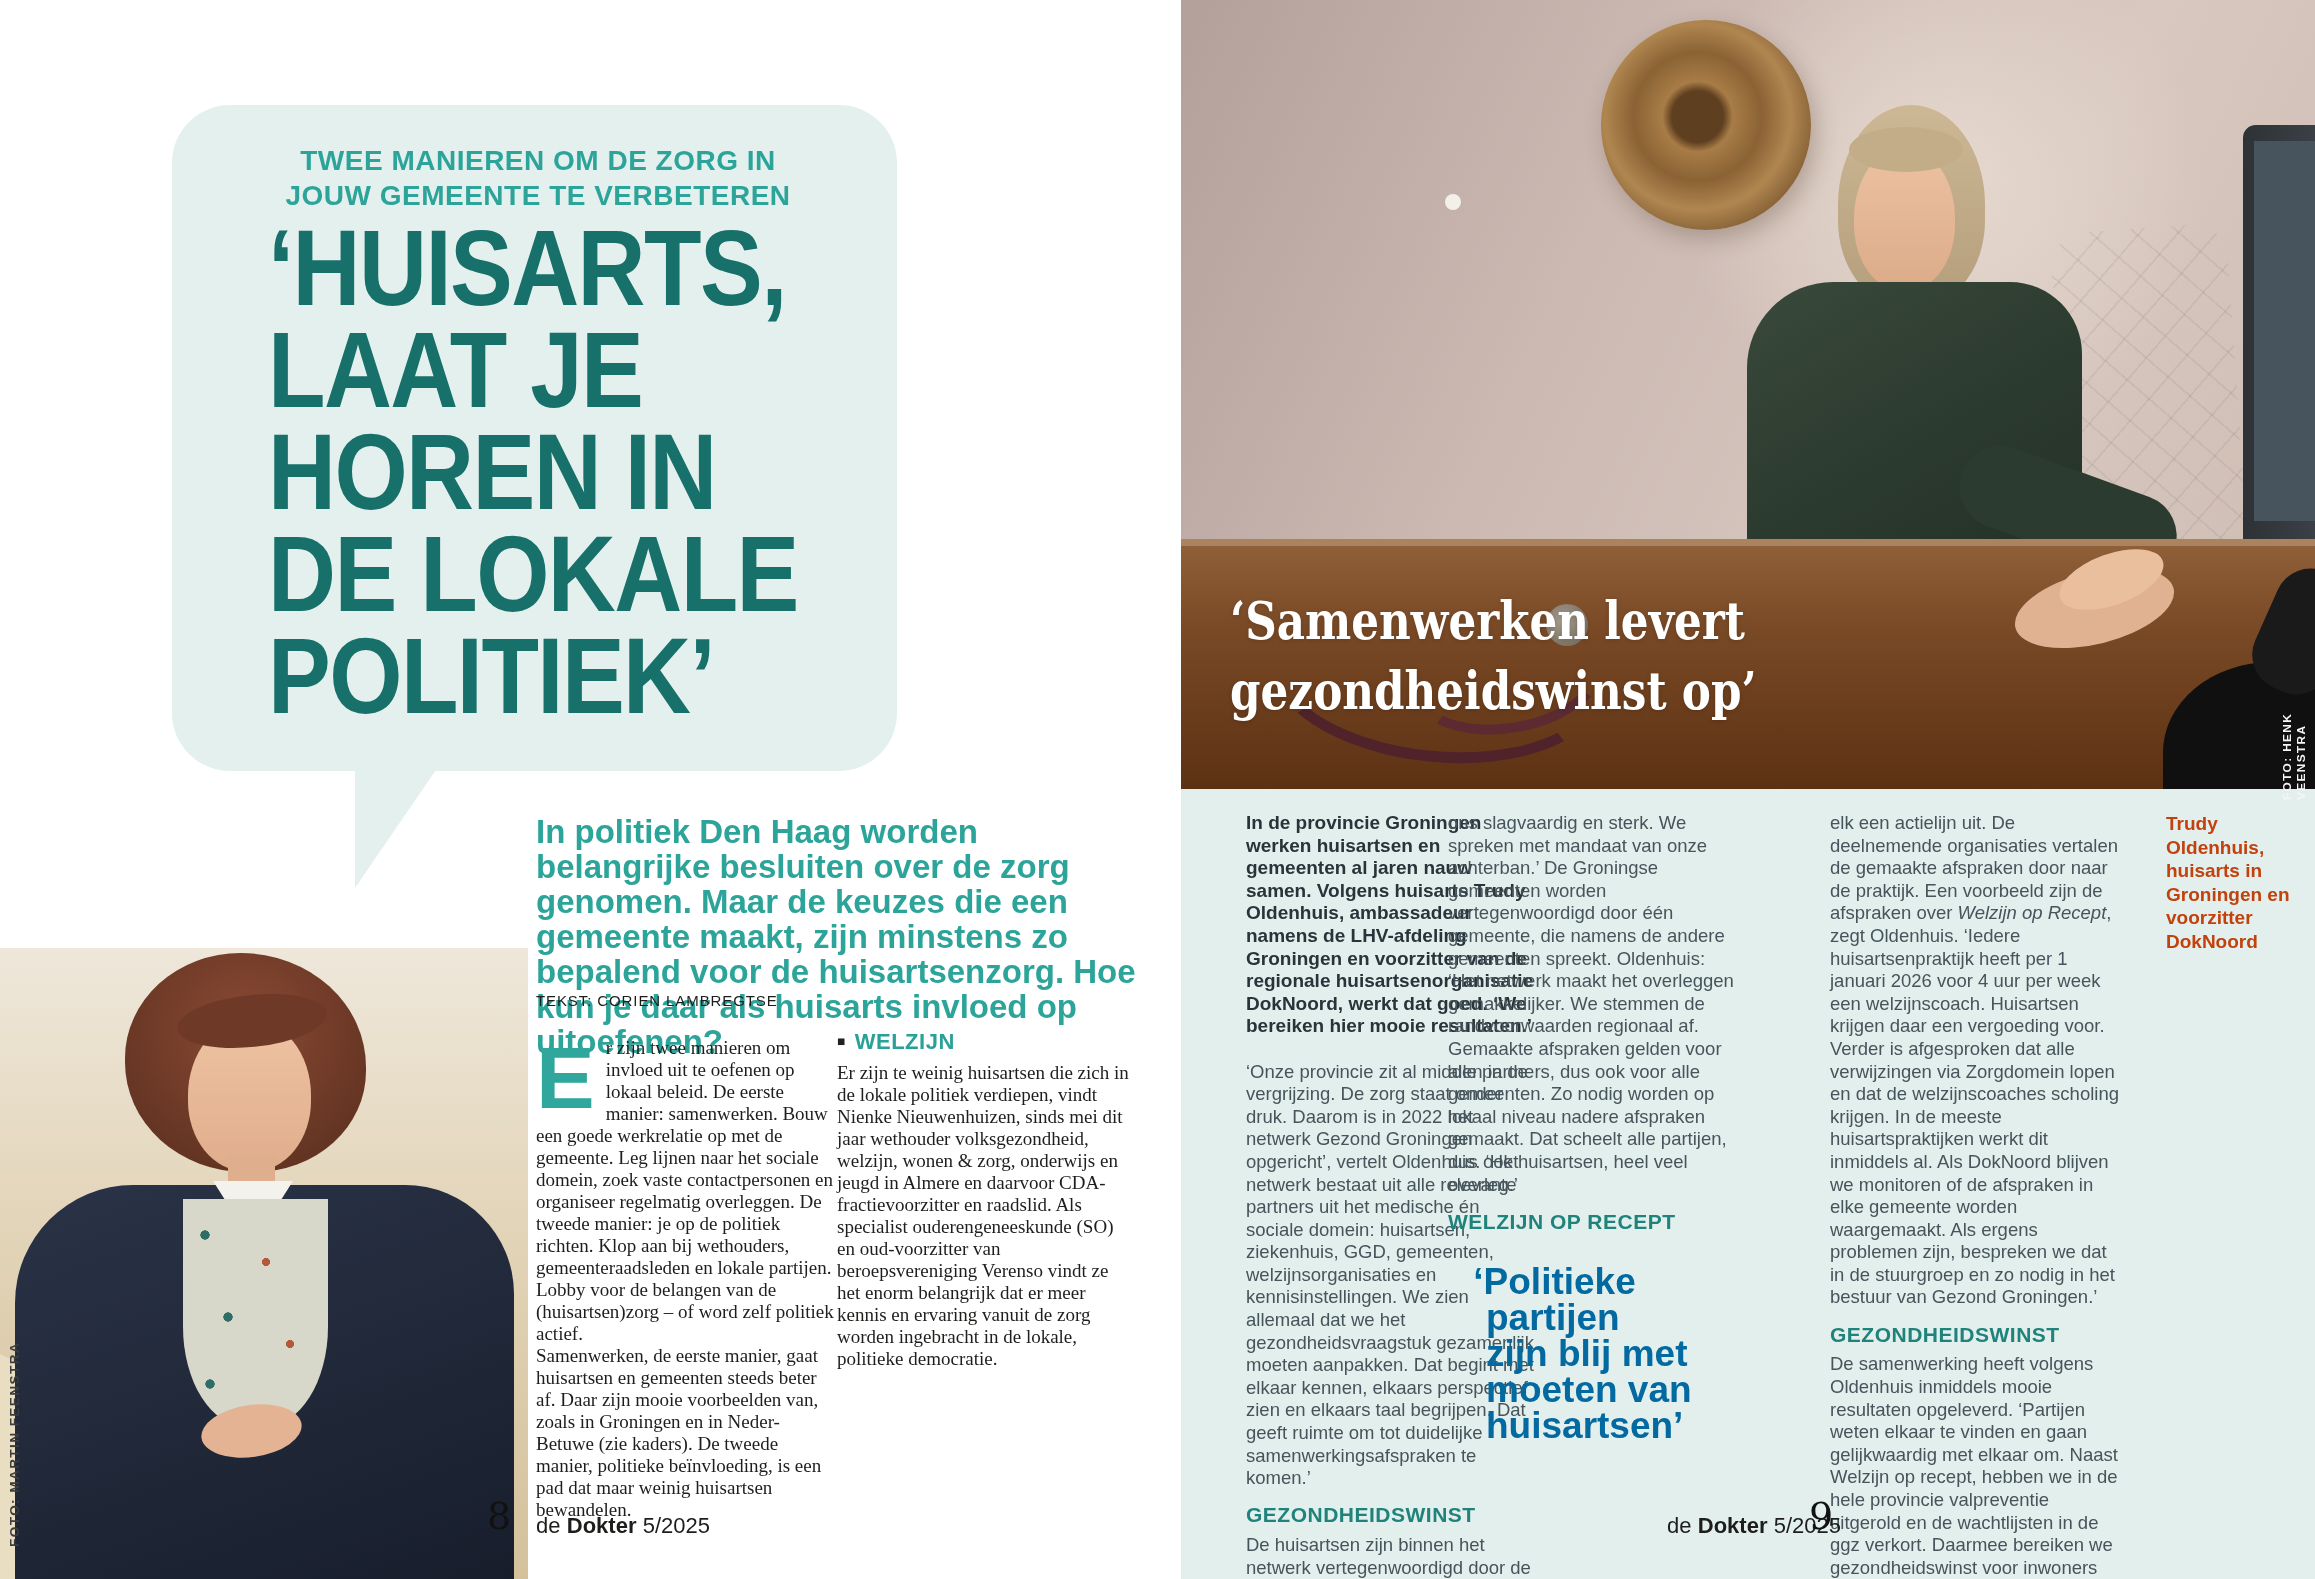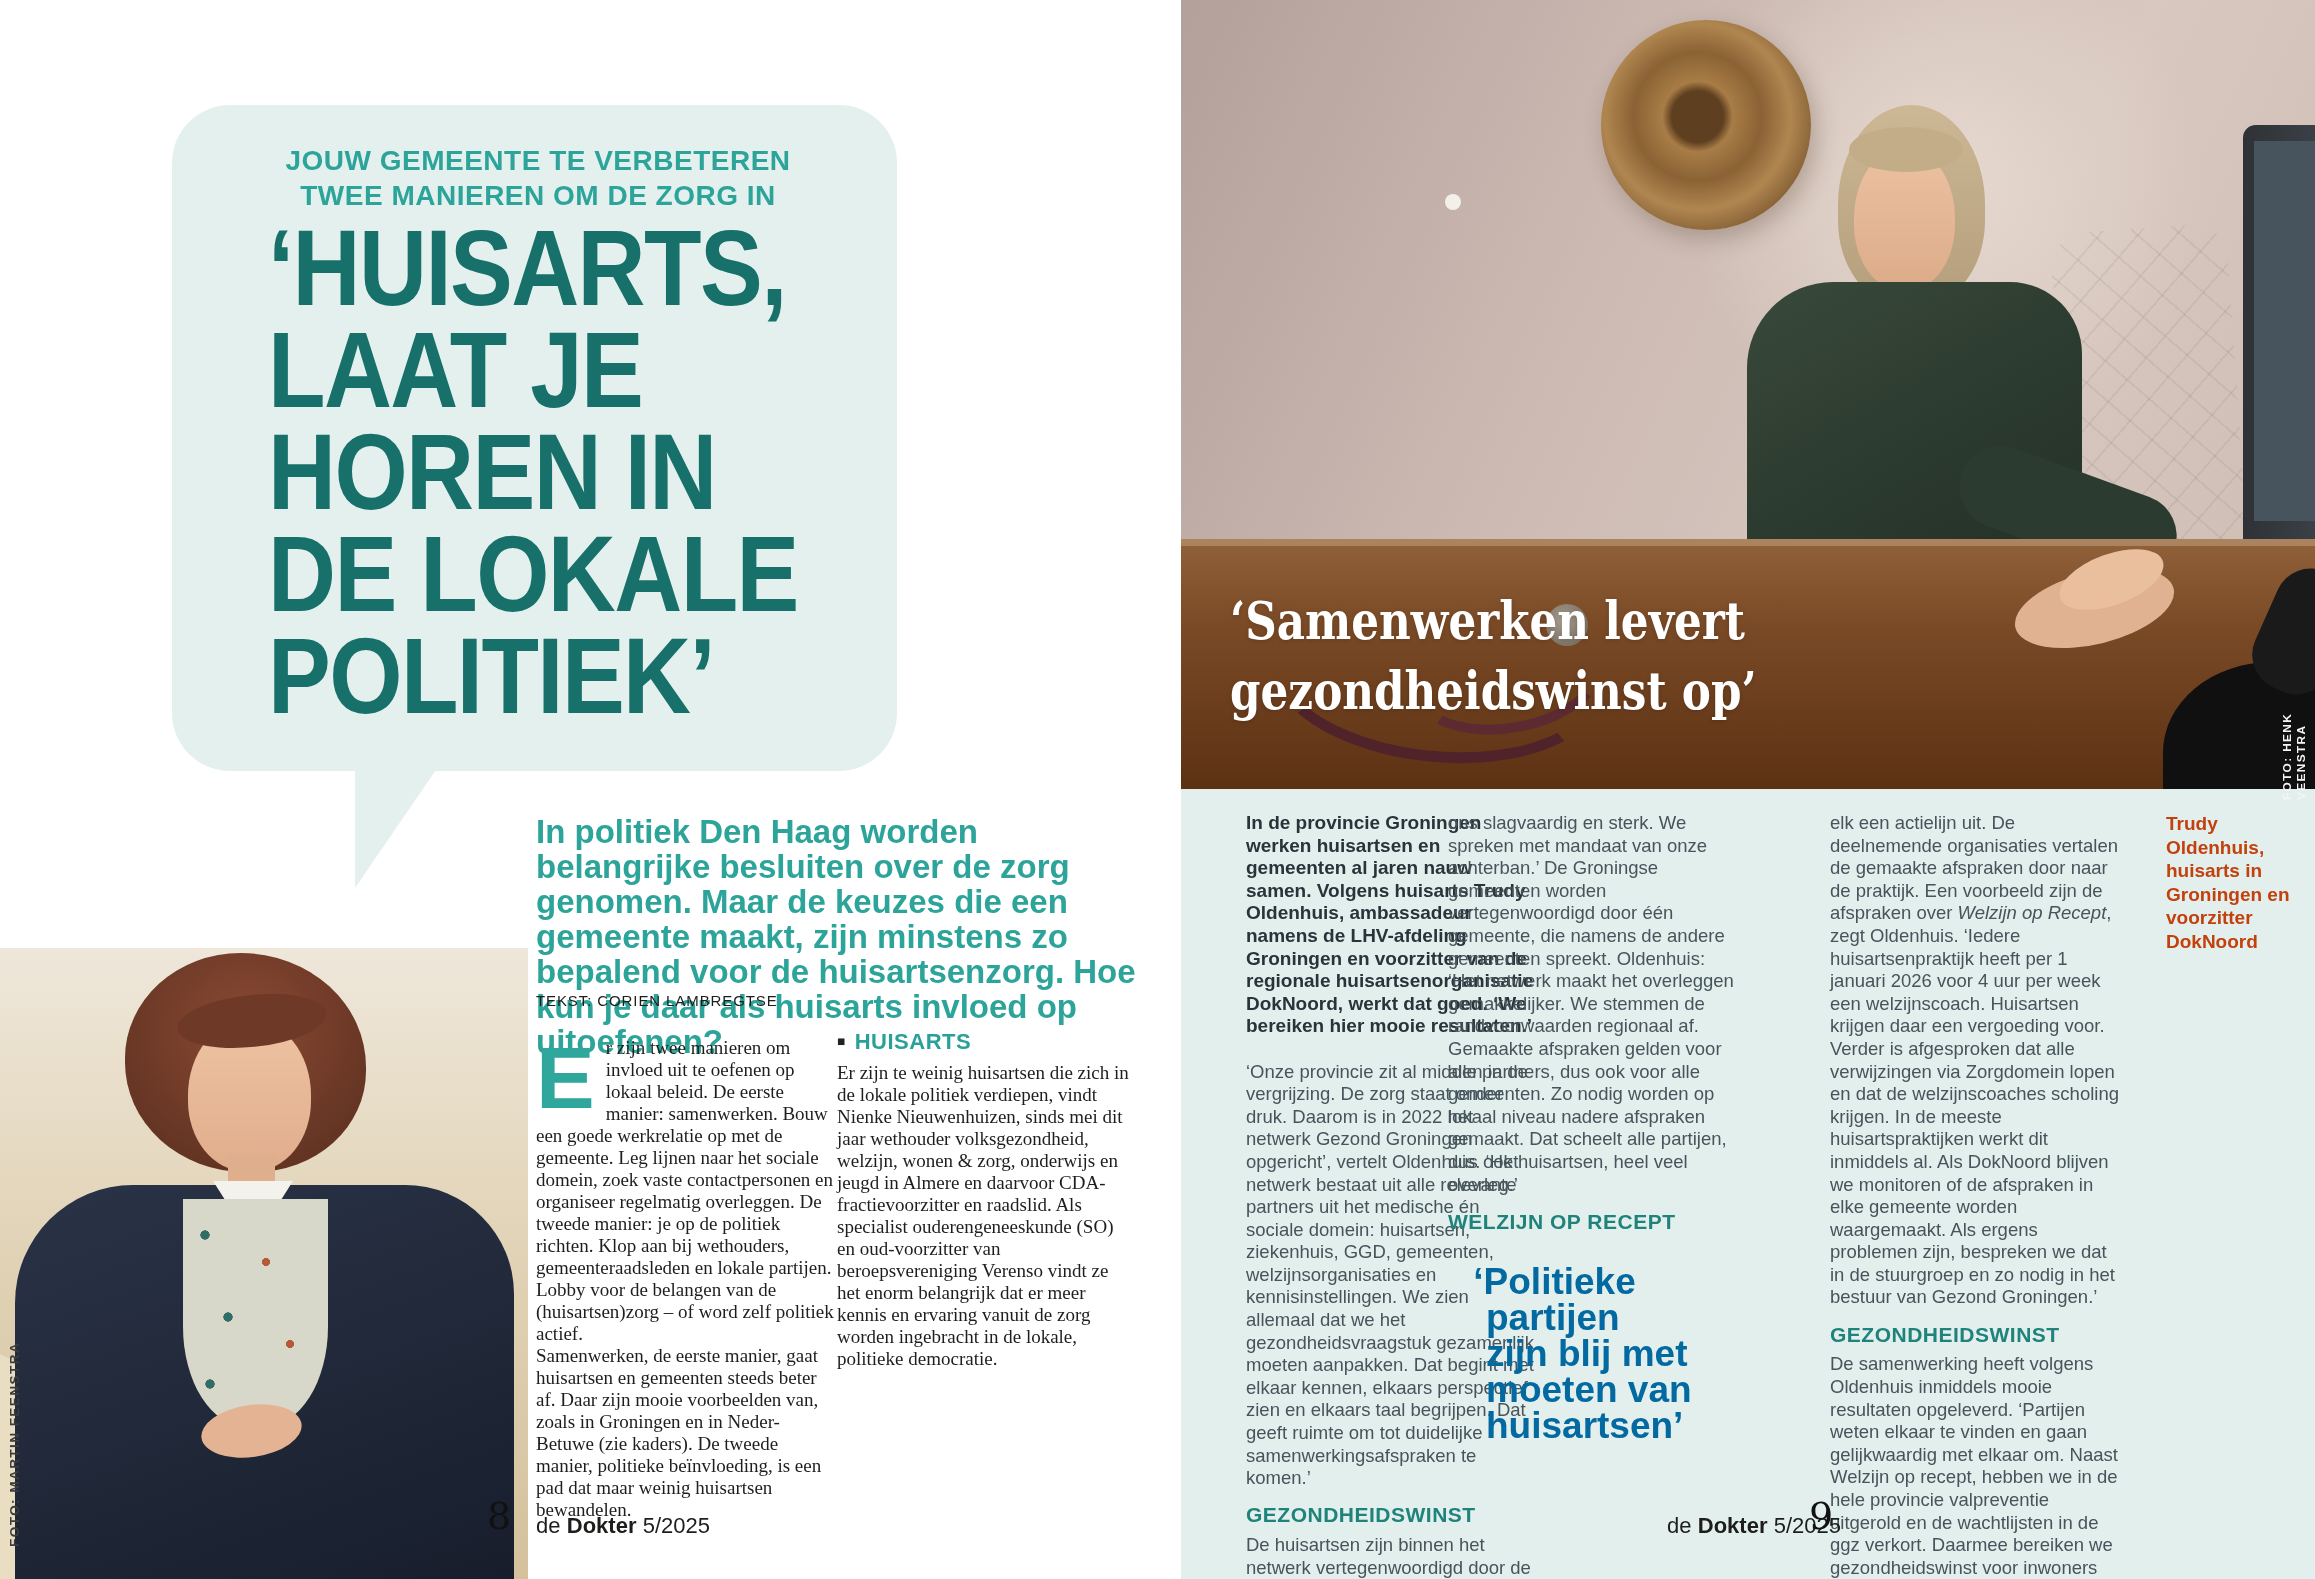--- a/index.html
+++ b/index.html
@@ -134,42 +134,42 @@
 </style>
 </head>
 <body>
 
 <div id="spread">
 
   <div class="bubble"></div>
   <div class="bubble-tail"></div>
 
   <div class="kicker">
+    <div>TWEE MANIEREN OM DE ZORG IN</div>
     <div>JOUW GEMEENTE TE VERBETEREN</div>
-    <div>TWEE MANIEREN OM DE ZORG IN</div>
   </div>
 
   <div class="headline">
     <div>‘HUISARTS,</div>
     <div>LAAT JE</div>
     <div>HOREN IN</div>
     <div>DE LOKALE</div>
     <div>POLITIEK’</div>
   </div>
 
   <div class="intro">In politiek Den Haag worden belangrijke besluiten over de zorg genomen. Maar de keuzes die een gemeente maakt, zijn minstens zo bepalend voor de huisartsenzorg. Hoe kun je daar als huisarts invloed op uitoefenen?</div>
   <div class="byline">TEKST: CORIEN LAMBREGTSE</div>
 
   <div class="lcol" id="lcol1">
     <p><span class="dropcap">E</span><span>r zijn twee manieren om invloed uit te oefenen op lokaal beleid. De eerste manier: samenwerken. Bouw een goede werkrelatie op met de gemeente. Leg lijnen naar het sociale domein, zoek vaste contactpersonen en organiseer regelmatig overleggen. De tweede manier: je op de politiek richten. Klop aan bij wethouders, gemeenteraadsleden en lokale partijen. Lobby voor de belangen van de (huisartsen)zorg – of word zelf politiek actief.</span></p>
     <p>Samenwerken, de eerste manier, gaat huisartsen en gemeenten steeds beter af. Daar zijn mooie voorbeelden van, zoals in Groningen en in Neder-Betuwe (zie kaders). De tweede manier, politieke beïnvloeding, is een pad dat maar weinig huisartsen bewandelen.</p>
   </div>
 
   <div class="lcol" id="lcol2">
-    <div class="sec-head-l"><span class="sq">■</span><span>HUISARTS</span></div>
+    <div class="sec-head-l"><span class="sq">■</span><span>WELZIJN</span></div>
     <p>Er zijn te weinig huisartsen die zich in de lokale politiek verdiepen, vindt Nienke Nieuwenhuizen, sinds mei dit jaar wethouder volksgezondheid, welzijn, wonen &amp; zorg, onderwijs en jeugd in Almere en daarvoor CDA-fractievoorzitter en raadslid. Als specialist ouderengeneeskunde (SO) en oud-voorzitter van beroepsvereniging Verenso vindt ze het enorm belangrijk dat er meer kennis en ervaring vanuit de zorg worden ingebracht in de lokale, politieke democratie.</p>
   </div>
 
   <div class="photo-left">
     <div class="pl-floor"></div>
     <div class="pl-hair"></div>
     <div class="pl-face"></div>
     <div class="pl-bang"></div>
     <div class="pl-neck"></div>
     <div class="pl-blazer"></div>

